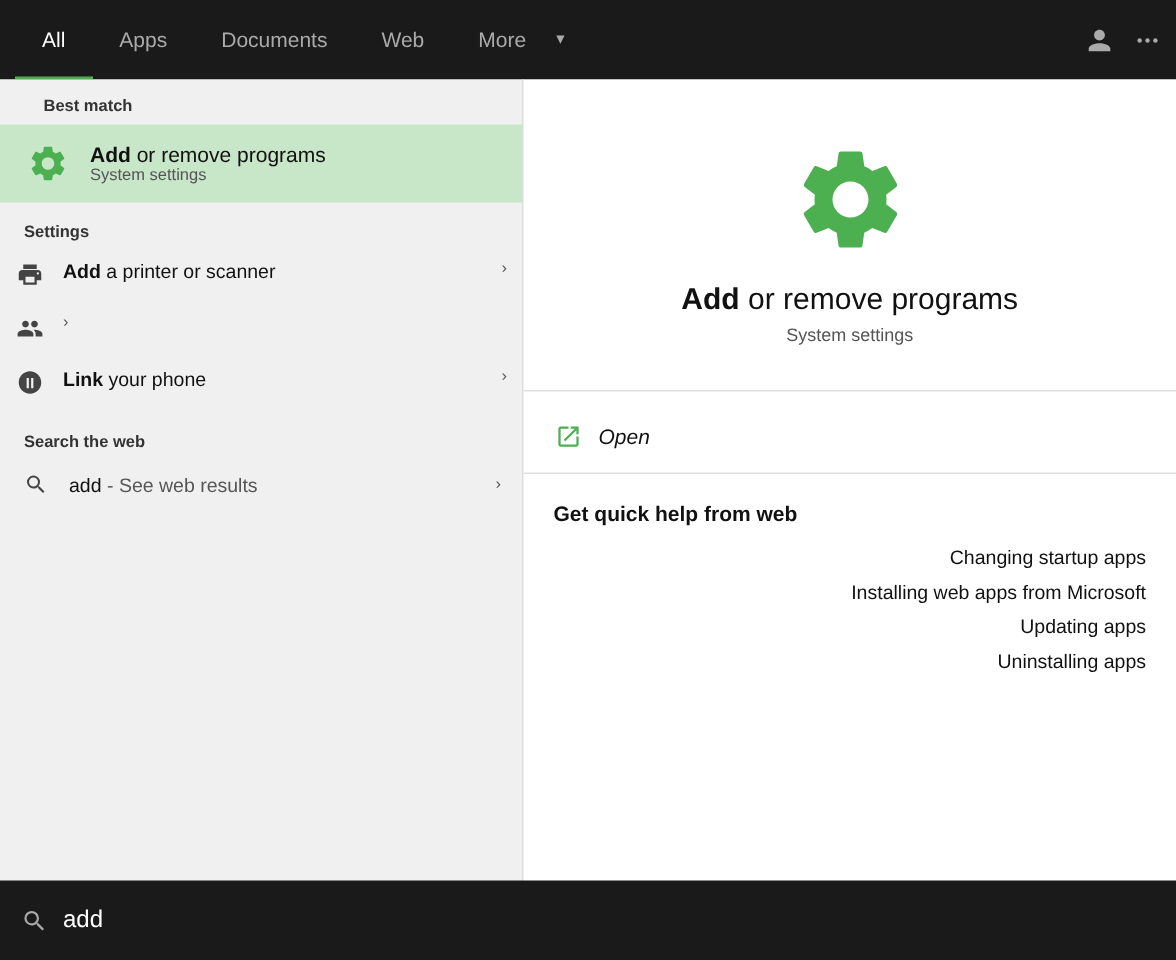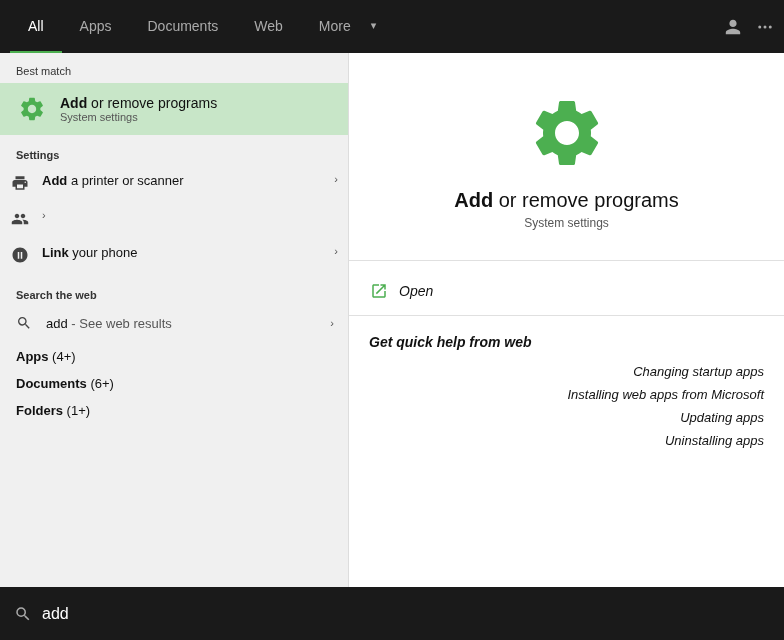--- a/index.html
+++ b/index.html
@@ -62,24 +62,25 @@
     .left-panel {
       width: 348px;
       background: #f0f0f0;
       display: flex;
       flex-direction: column;
     }
 
     
     .section-label {
       font-size: 11px;
-      font-weight: 400;
+      font-weight: 700;
       color: #333;
       padding: 12px 21px 6px 16px;
       text-transform: none;
+      margin-left: 13px;
     }
 
     .best-match-item {
       display: flex;
       align-items: center;
       padding: 10px 16px;
       background: #c8e6c8;
       cursor: pointer;
       gap: 12px;
     }
@@ -232,21 +233,20 @@
     .open-label { font-size: 14px; color: #111; font-style: italic; }
 
     .divider2 {
       height: 1px;
       background: #e0e0e0;
       margin: 4px 0;
     }
 
     .quick-help {
       padding: 14px 20px 8px 20px;
-      font-style: italic;
     }
     .quick-help-title {
       font-size: 14px;
       font-weight: 600;
       color: #111;
       margin-bottom: 10px;
     }
     .quick-help-link {
       font-size: 13px;
       color: #111;
@@ -388,31 +388,20 @@
             <path d="M15.5 14h-.79l-.28-.27A6.471 6.471 0 0 0 16 9.5 6.5 6.5 0 1 0 9.5 16c1.61 0 3.09-.59 4.23-1.57l.27.28v.79l5 4.99L20.49 19l-4.99-5zm-6 0C7.01 14 5 11.99 5 9.5S7.01 5 9.5 5 14 7.01 14 9.5 11.99 14 9.5 14z"></path>
           </svg>
         </div>
         <div class="web-item-text">
           <span>add</span><span class="web-sub"> - See web results</span>
         </div>
         <div class="chevron">›</div>
       </div>
     </div>
 
-    <div>
-      <div class="category-item">
-        <span class="bold">Apps</span><span> (4+)</span>
-      </div>
-      <div class="category-item">
-        <span class="bold">Documents</span><span> (6+)</span>
-      </div>
-      <div class="category-item">
-        <span class="bold">Folders</span><span> (1+)</span>
-      </div>
-    </div>
   </div>
 
   <div class="right-panel">
     <div class="right-detail">
       <div class="detail-icon">
         <svg width="80" height="80" viewBox="0 0 24 24" fill="#4caf50">
           <path d="M19.14 12.94c.04-.3.06-.61.06-.94 0-.32-.02-.64-.07-.94l2.03-1.58c.18-.14.23-.41.12-.61l-1.92-3.32c-.12-.22-.37-.29-.59-.22l-2.39.96c-.5-.38-1.03-.7-1.62-.94l-.36-2.54c-.04-.24-.24-.41-.48-.41h-3.84c-.24 0-.43.17-.47.41l-.36 2.54c-.59.24-1.13.57-1.62.94l-2.39-.96c-.22-.08-.47 0-.59.22L2.74 8.87c-.12.21-.08.47.12.61l2.03 1.58c-.05.3-.09.63-.09.94s.02.64.07.94l-2.03 1.58c-.18.14-.23.41-.12.61l1.92 3.32c.12.22.37.29.59.22l2.39-.96c.5.38 1.03.7 1.62.94l.36 2.54c.05.24.24.41.48.41h3.84c.24 0 .44-.17.47-.41l.36-2.54c.59-.24 1.13-.56 1.62-.94l2.39.96c.22.08.47 0 .59-.22l1.92-3.32c.12-.22.07-.47-.12-.61l-2.01-1.58zM12 15.6c-1.98 0-3.6-1.62-3.6-3.6s1.62-3.6 3.6-3.6 3.6 1.62 3.6 3.6-1.62 3.6-3.6 3.6z"></path>
         </svg>
       </div>
       <div class="detail-title">

